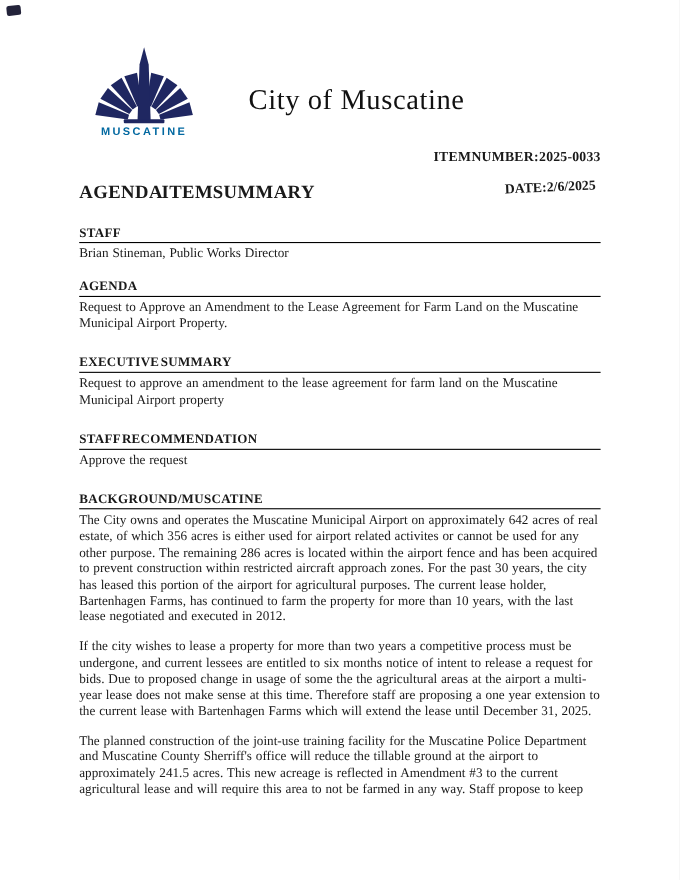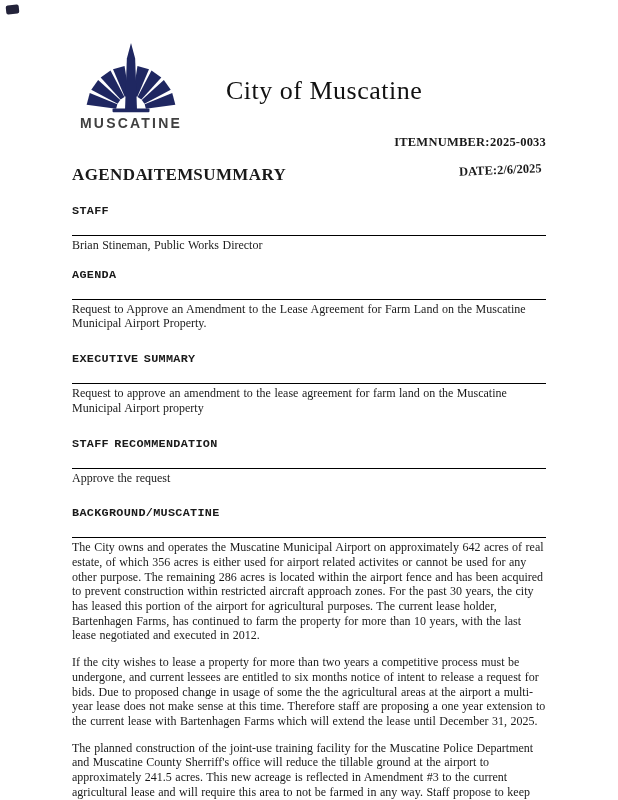--- a/index.html
+++ b/index.html
@@ -24,23 +24,23 @@
   .logo-block {
     position: absolute;
     left: 72px; top: 42px;
     width: 118px;
     text-align: center;
   }
   .logo-svg { display:block; margin: 0 auto; }
   .logo-wordmark {
     font-family: "Liberation Sans", sans-serif;
     font-weight: 700;
-    font-size: 14px;
+    font-size: 10px;
     letter-spacing: 2.2px;
-    color: #404040;
+    color: #0369a1;
     margin-top: 1px;
     white-space: nowrap;
   }
   .city-title {
     position: absolute;
     left: 226px; top: 76px;
     font-size: 26px;
     letter-spacing: 0.5px;
     color: #111;
     white-space: nowrap;
@@ -79,23 +79,22 @@
     left: 72px; top: 204px;
     width: 474px;
   }
   .section { margin-bottom: 15px; }
   .section-heading {
     font-weight: 700;
     font-size: 11.8px;
     letter-spacing: 0.3px;
     word-spacing: -2px;
     border-bottom: 1.2px solid #000;
-    padding-bottom: 17px;
+    padding-bottom: 1px;
     margin-bottom: 2px;
-    font-family: Liberation Mono, monospace;
   }
   .section p {
     margin: 2px 0 12px 0;
     font-size: 12px;
     line-height: 14.7px;
     word-spacing: 0.5px;
   }
   .section p:last-child { margin-bottom: 0; }
   .section.tall { margin-bottom: 21px; }
 </style>

